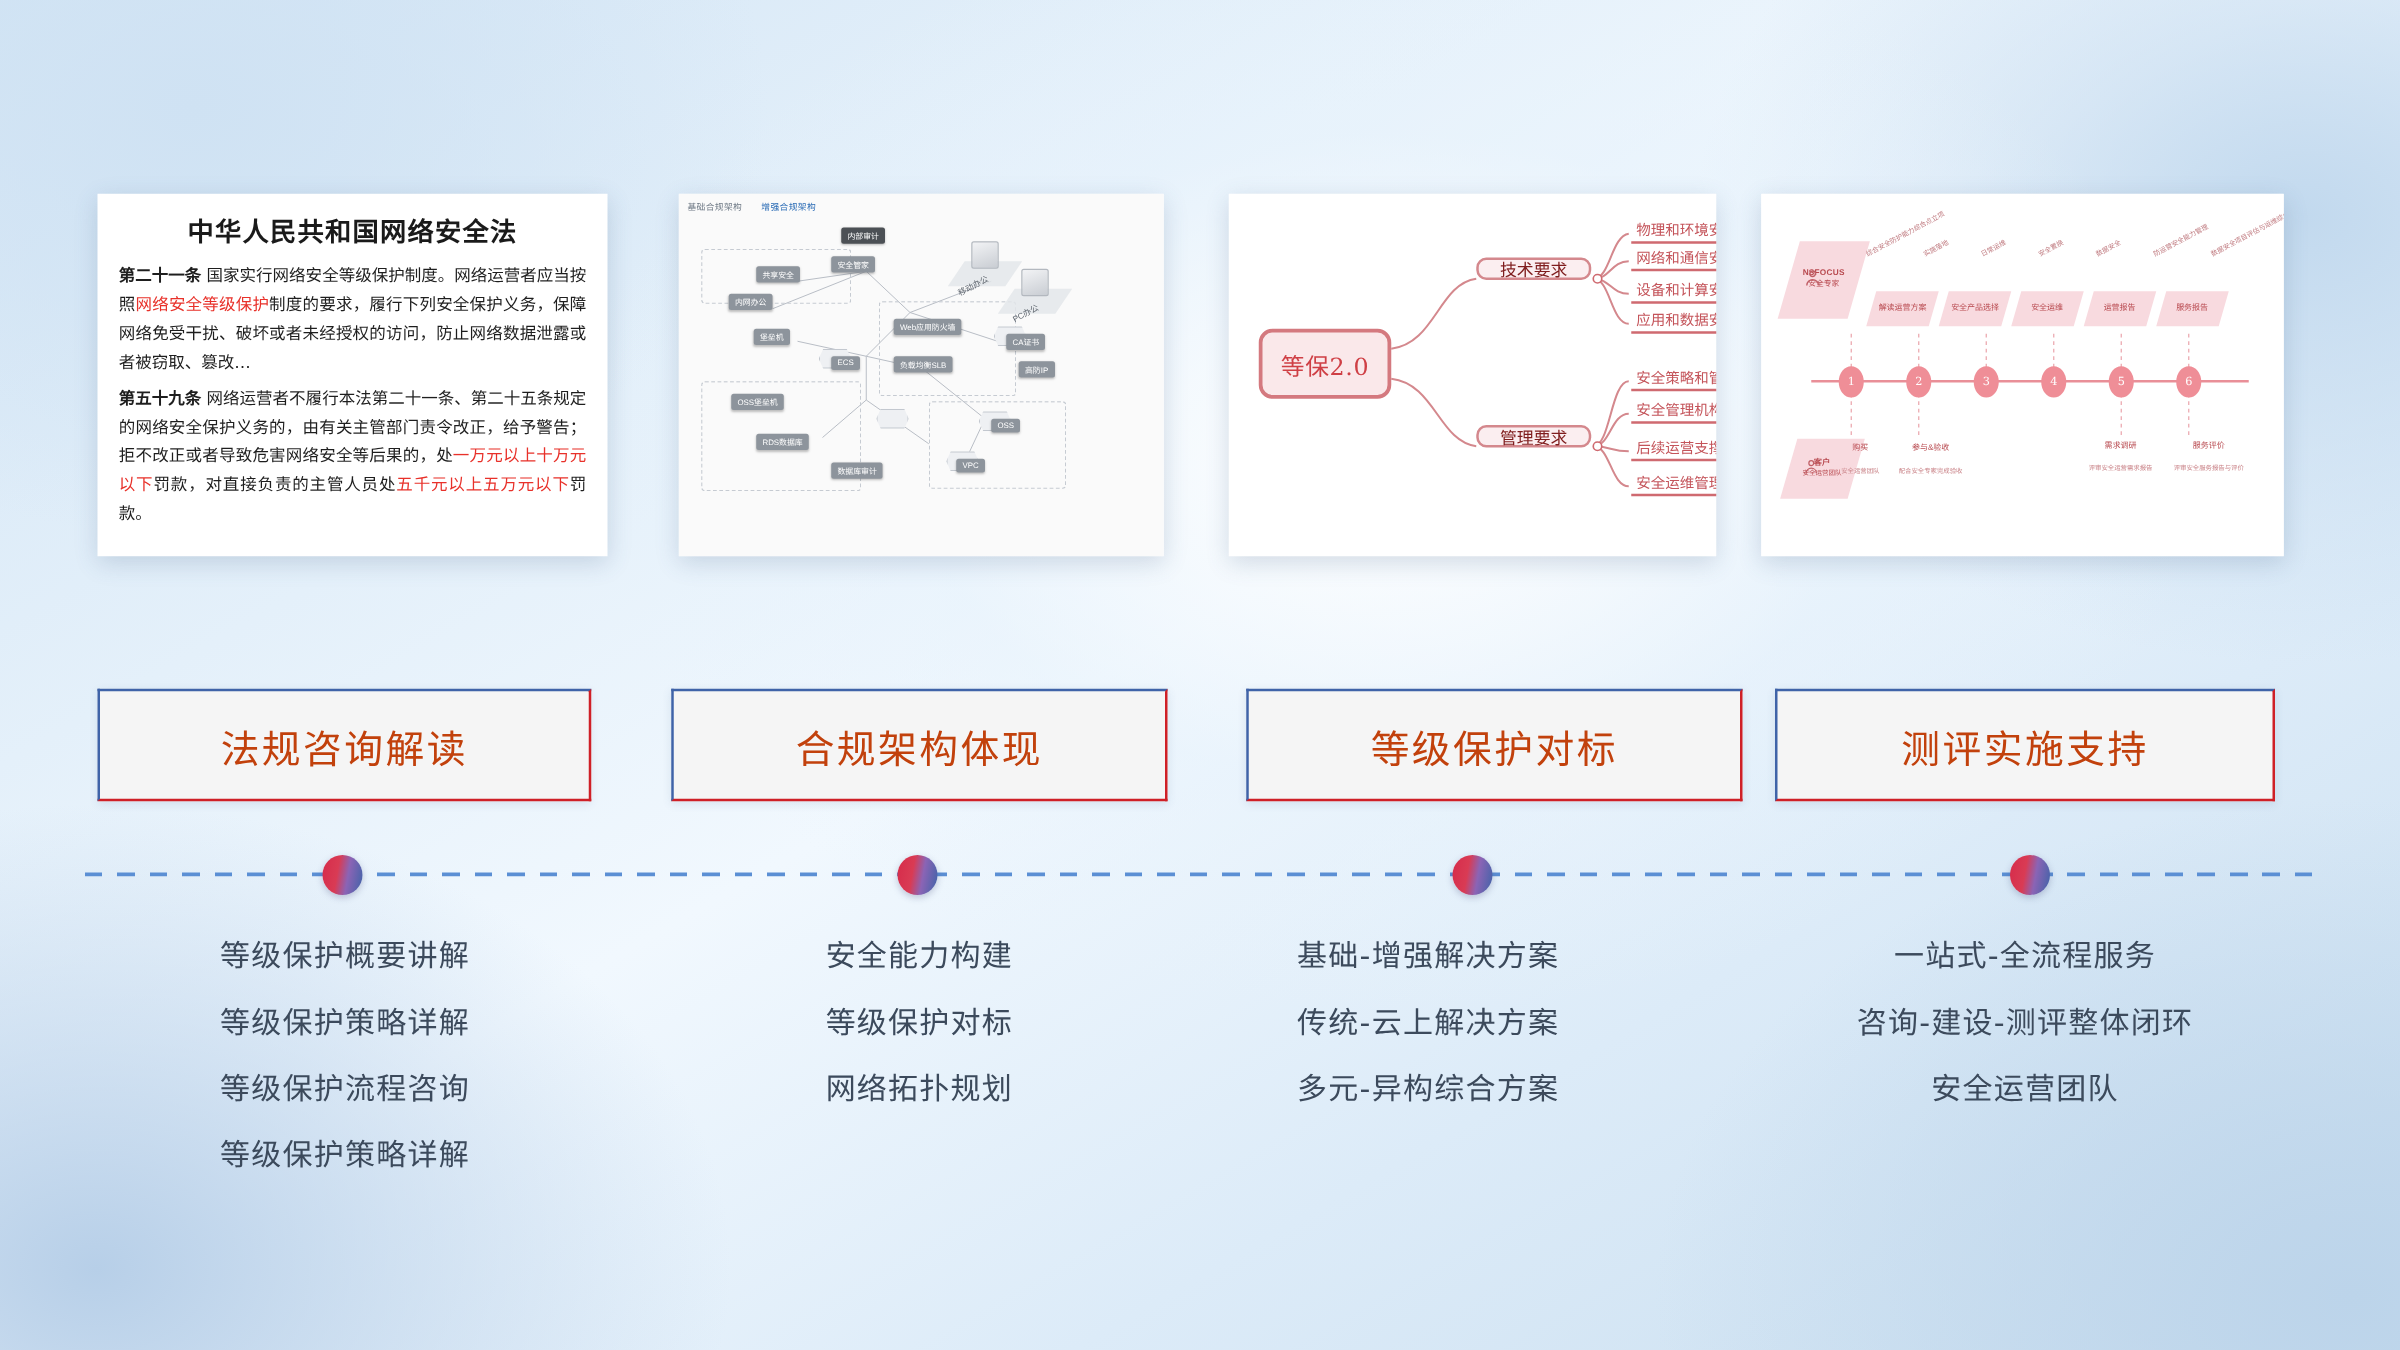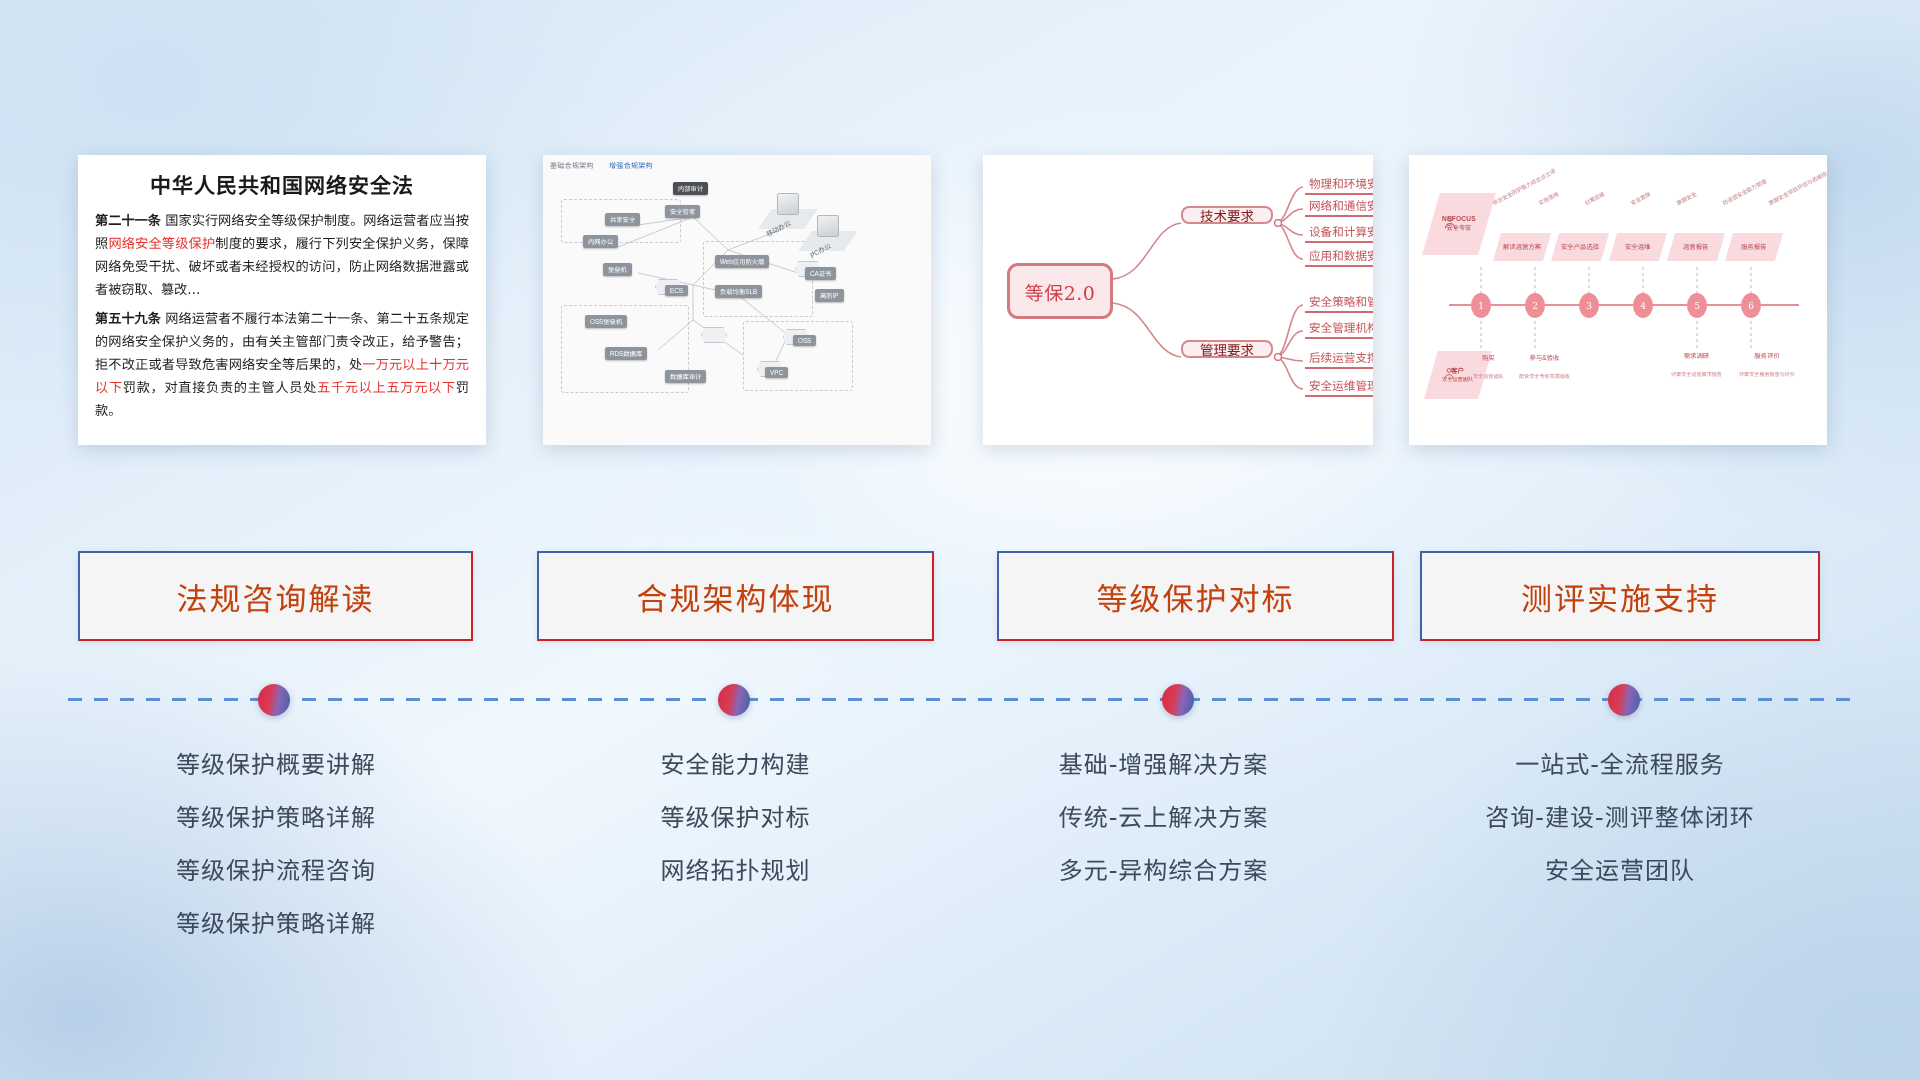--- a/index.html
+++ b/index.html
@@ -151,21 +151,21 @@
   .d1 { left:258px; } .d2 { left:718px; } .d3 { left:1162px; } .d4 { left:1608px; }
 
   
   .col { position:absolute; top:745px; text-align:center; }
   .col .item {
     font-size:24px; color:#3c4a5c; letter-spacing:1px; margin-bottom:18px;
     font-family:"DejaVu Sans","Liberation Sans",sans-serif; white-space:nowrap;
   }
   .col1 { left:78px;   width:396px; }
   .col2 { left:537px;  width:397px; }
-  .col3 { left:965px;  width:397px; }
+  .col3 { left:944px;  width:397px; }
   .col4 { left:1420px; width:400px; }
 </style>
 </head>
 <body>
 
 <div class="stage">
 
   <div class="card c1">
     <div class="law">
       <div class="law-title">中华人民共和国网络安全法</div>

